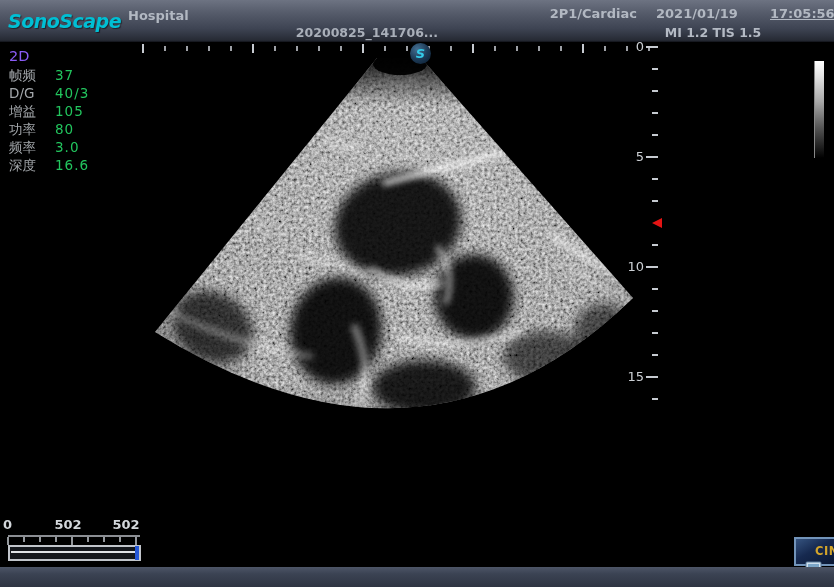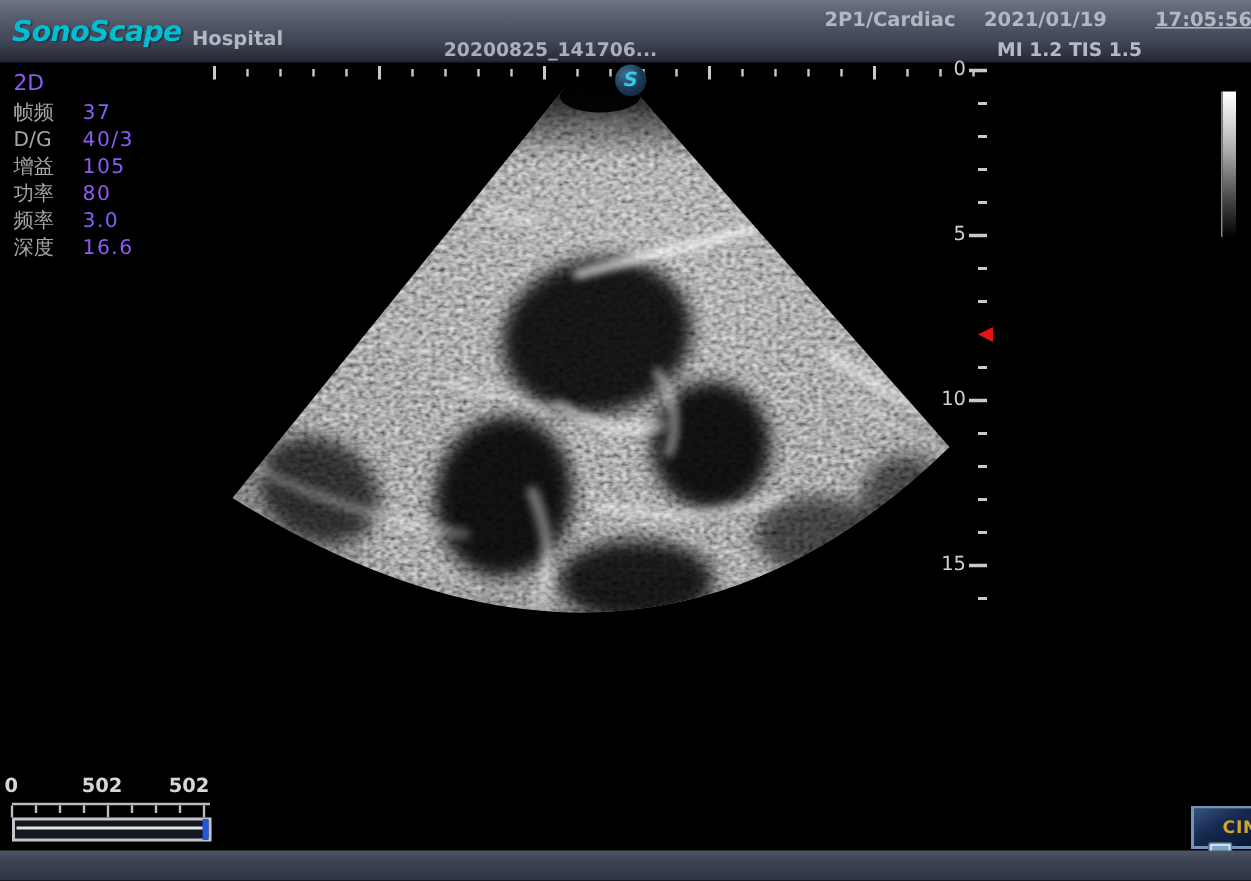--- a/index.html
+++ b/index.html
@@ -6,33 +6,33 @@
   body{width:834px;height:587px;position:relative;overflow:hidden;
        font-family:"DejaVu Sans","Liberation Sans",sans-serif;}
   .abs{position:absolute;}
 
   
   .topbar{left:0;top:0;width:834px;height:42px;
     background:linear-gradient(180deg,#6d7382 0%,#565c6b 30%,#3e4453 68%,#262a34 96%,#101218 100%);}
   .brand{left:8px;top:10px;font-size:19px;font-weight:bold;font-style:italic;
     color:#00bfd4;text-shadow:1px 1px 1px rgba(0,0,0,.5);letter-spacing:-.5px;}
   .hdr-txt{font-size:13px;font-weight:bold;color:#b2b8c2;}
-  .hospital{left:128px;top:19px;}
+  .hospital{left:128px;top:8px;}
   .exam{left:537px;top:6px;width:100px;text-align:right;}
   .date{left:656px;top:6px;width:80px;text-align:left;}
   .time{left:770px;top:6px;width:60px;text-align:right;text-decoration:underline;}
   .file{left:287px;top:25px;width:160px;text-align:center;font-size:12.5px;font-weight:bold;color:#a9afb9;}
   .mi{left:653px;top:25px;width:120px;text-align:center;font-size:12.5px;font-weight:bold;color:#b4bac4;}
 
   
   .panel{left:9px;top:46px;font-size:13.5px;}
   .mode{color:#8b5cf6;font-size:14.5px;height:20px;line-height:20px;}
   .prow{height:18px;line-height:18px;white-space:nowrap;}
   .plabel{display:inline-block;width:46px;color:#a3a7ab;}
-  .pval{color:#8b5cf6;letter-spacing:1px;}
+  .pval{color:#22c55e;letter-spacing:1px;}
 
   
   .rlab{color:#ccd0d4;font-size:13px;width:26px;text-align:right;line-height:14px;}
 
   
   .graybar{left:814px;top:61px;width:9px;height:97px;
     background:linear-gradient(180deg,#ffffff 0%,#e2e2e2 16%,#a8a8a8 42%,#585858 68%,#161616 92%,#000 100%);
     border-left:1px solid #888;}
 
   

